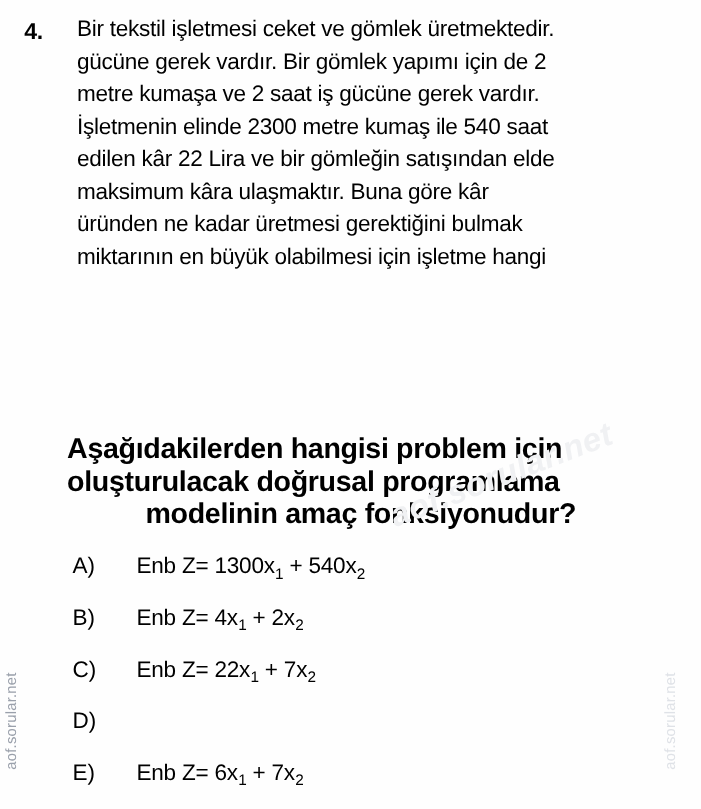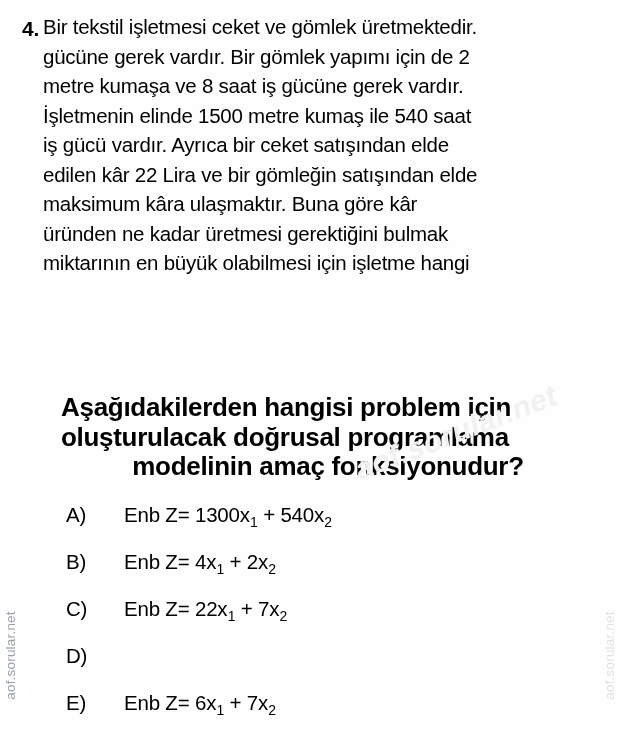--- a/index.html
+++ b/index.html
@@ -36,21 +36,21 @@
     left: 22px;
     top: 2px;
     font-weight: bold;
     font-size: 21px;
     line-height: 29.5px;
     letter-spacing: -0.2px;
   }
 
   .q-stem {
     position: absolute;
-    left: 43px;
+    left: 70px;
     top: 0;
     width: 534px;
     font-size: 20.5px;
     line-height: 29.5px;
     text-align: justify;
     text-justify: inter-word;
     letter-spacing: -0.25px;
     word-spacing: 0px;
     hyphens: none;
   }
@@ -156,23 +156,22 @@
 </head>
 <body>
 
 <div id="page">
 
   <div class="question-row">
     <div class="q-number">4.</div>
     <div class="q-stem">
       <div>Bir tekstil işletmesi ceket ve gömlek üretmektedir.</div>
       <div>gücüne gerek vardır. Bir gömlek yapımı için de 2</div>
-      <div>metre kumaşa ve 8 saat iş gücüne gerek vardır.</div>
-      <div>İşletmenin elinde 1500 metre kumaş ile 540 saat</div>
-      <div>iş gücü vardır. Ayrıca bir ceket satışından elde</div>
+      <div>metre kumaşa ve 2 saat iş gücüne gerek vardır.</div>
+      <div>İşletmenin elinde 2300 metre kumaş ile 540 saat</div>
       <div>edilen kâr 22 Lira ve bir gömleğin satışından elde</div>
       <div>maksimum kâra ulaşmaktır. Buna göre kâr</div>
       <div>üründen ne kadar üretmesi gerektiğini bulmak</div>
       <div>miktarının en büyük olabilmesi için işletme hangi</div>
     </div>
   </div>
 
   <div class="q-prompt">
     <div>Aşağıdakilerden hangisi problem için</div>
     <div>oluşturulacak doğrusal programlama</div>

